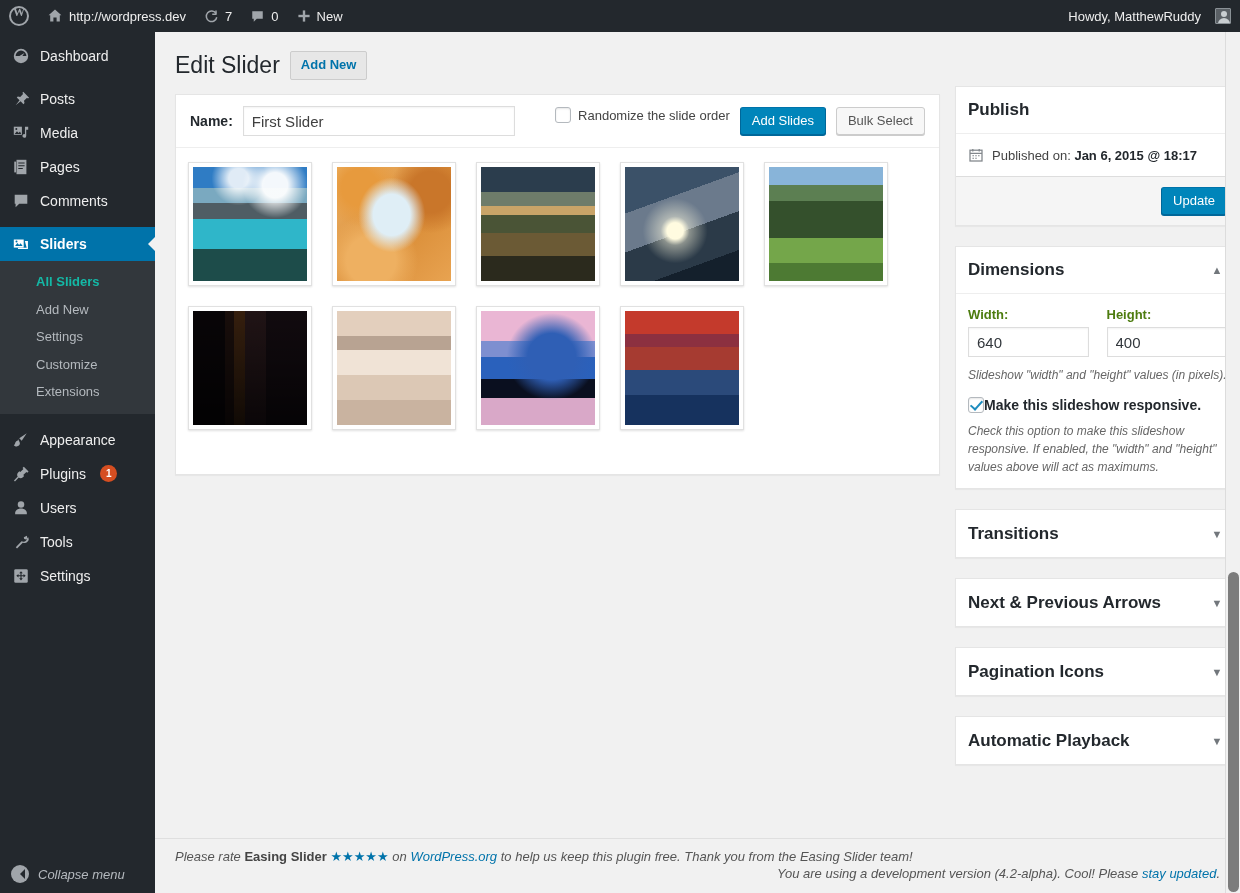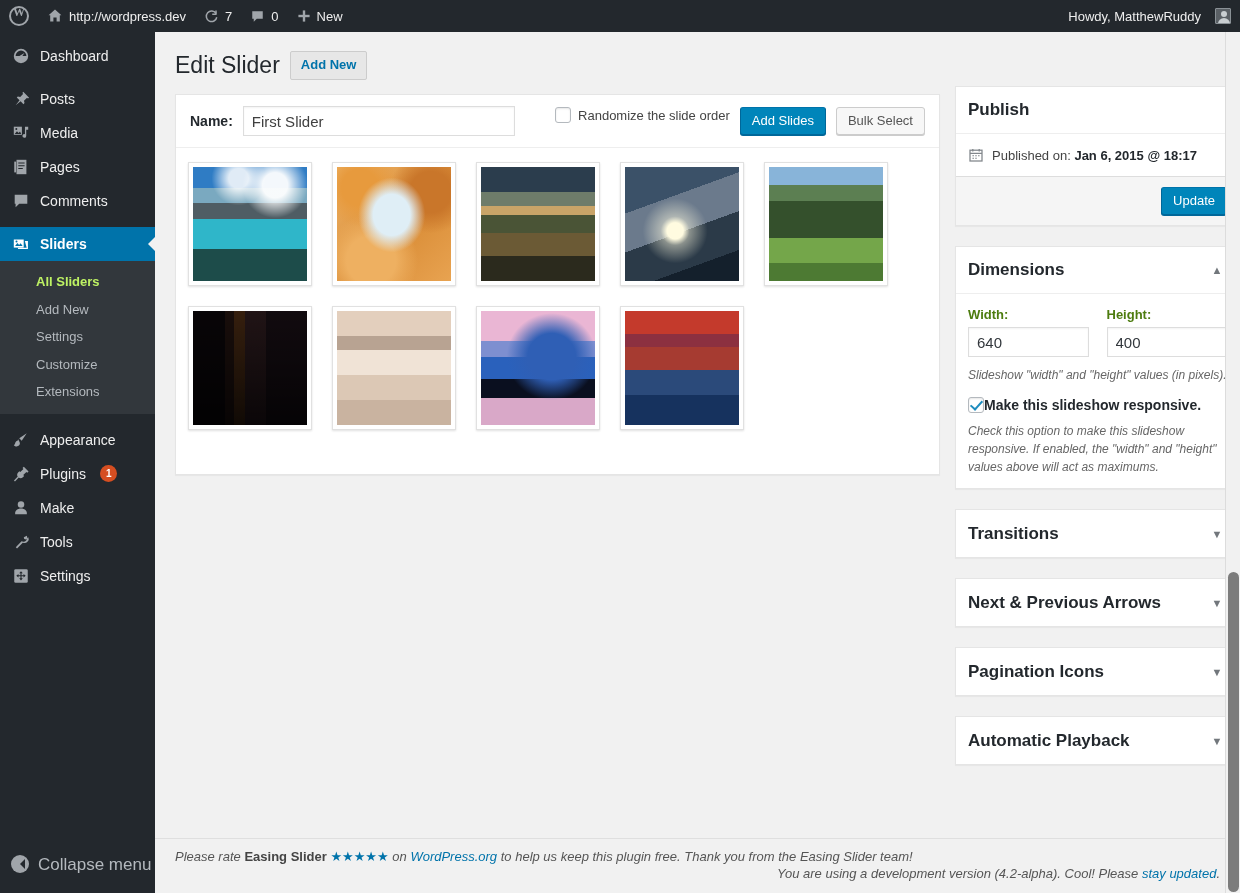--- a/index.html
+++ b/index.html
@@ -69,30 +69,30 @@
     content: ""; position: absolute; right: -1px; top: 50%;
     margin-top: -8px; border: 8px solid transparent;
     border-right-color: #f1f1f1;
   }
   .menu-sep { height: 9px; }
   .submenu { background: #32373c; padding: 7px 0 8px 0; }
   .submenu a {
     display: block; padding: 6px 0 6px 36px; color: #b4b9be;
     font-size: 13px; text-decoration: none; cursor: pointer; line-height: 1.2;
   }
-  .submenu a.cur { color: #bef264; font-weight: 700; }
+  .submenu a.cur { color: #14b8a6; font-weight: 700; }
   .badge-count {
     background: #d54e21; color: #fff; border-radius: 10px;
     font-size: 10px; font-weight: 600; padding: 1px 6px; margin-left: 5px;
     line-height: 15px; display:inline-block; min-width:17px; text-align:center;
   }
   #collapse {
     position: absolute; bottom: 0; left: 0; width: 155px; height: 38px;
-    display: flex; align-items: flex-start; gap: 9px; padding-left: 11px;
-    color: #b4b9be; font-size: 17px; cursor: pointer;
+    display: flex; align-items: center; gap: 9px; padding-left: 11px;
+    color: #b4b9be; font-size: 13px; cursor: pointer; font-style: italic;
   }
   .collapse-ico {
     width: 18px; height: 18px; border-radius: 50%; background: #a0a5aa;
     position: relative; flex:0 0 18px;
   }
   .collapse-ico::after {
     content:""; position:absolute; left:4px; top:4px;
     border:5px solid transparent; border-right-color:#23282d;
   }
 
@@ -384,21 +384,21 @@
     <span class="badge-count">1</span>
   </div>
 
   <div class="menu-item">
     <span class="mi-ico">
       <svg width="18" height="18" viewBox="0 0 20 20" fill="currentColor">
           <circle cx="10" cy="6" r="3.6"></circle>
           <path d="M10 10.6c-3.6 0-6.5 2.2-6.5 4.9V17h13v-1.5c0-2.7-2.9-4.9-6.5-4.9z"></path>
         </svg>
     </span>
-    <span>Make</span>
+    <span>Users</span>
   </div>
 
   <div class="menu-item">
     <span class="mi-ico">
       <svg width="18" height="18" viewBox="0 0 20 20" fill="currentColor">
           <path d="M16.6 3.1a4.6 4.6 0 01-6 6.2L4.2 15.7l1.4 1.4 6.4-6.4a4.6 4.6 0 006.2-6l-2.6 2.6-2-.5-.5-2z"></path>
         </svg>
     </span>
     <span>Tools</span>
   </div>

